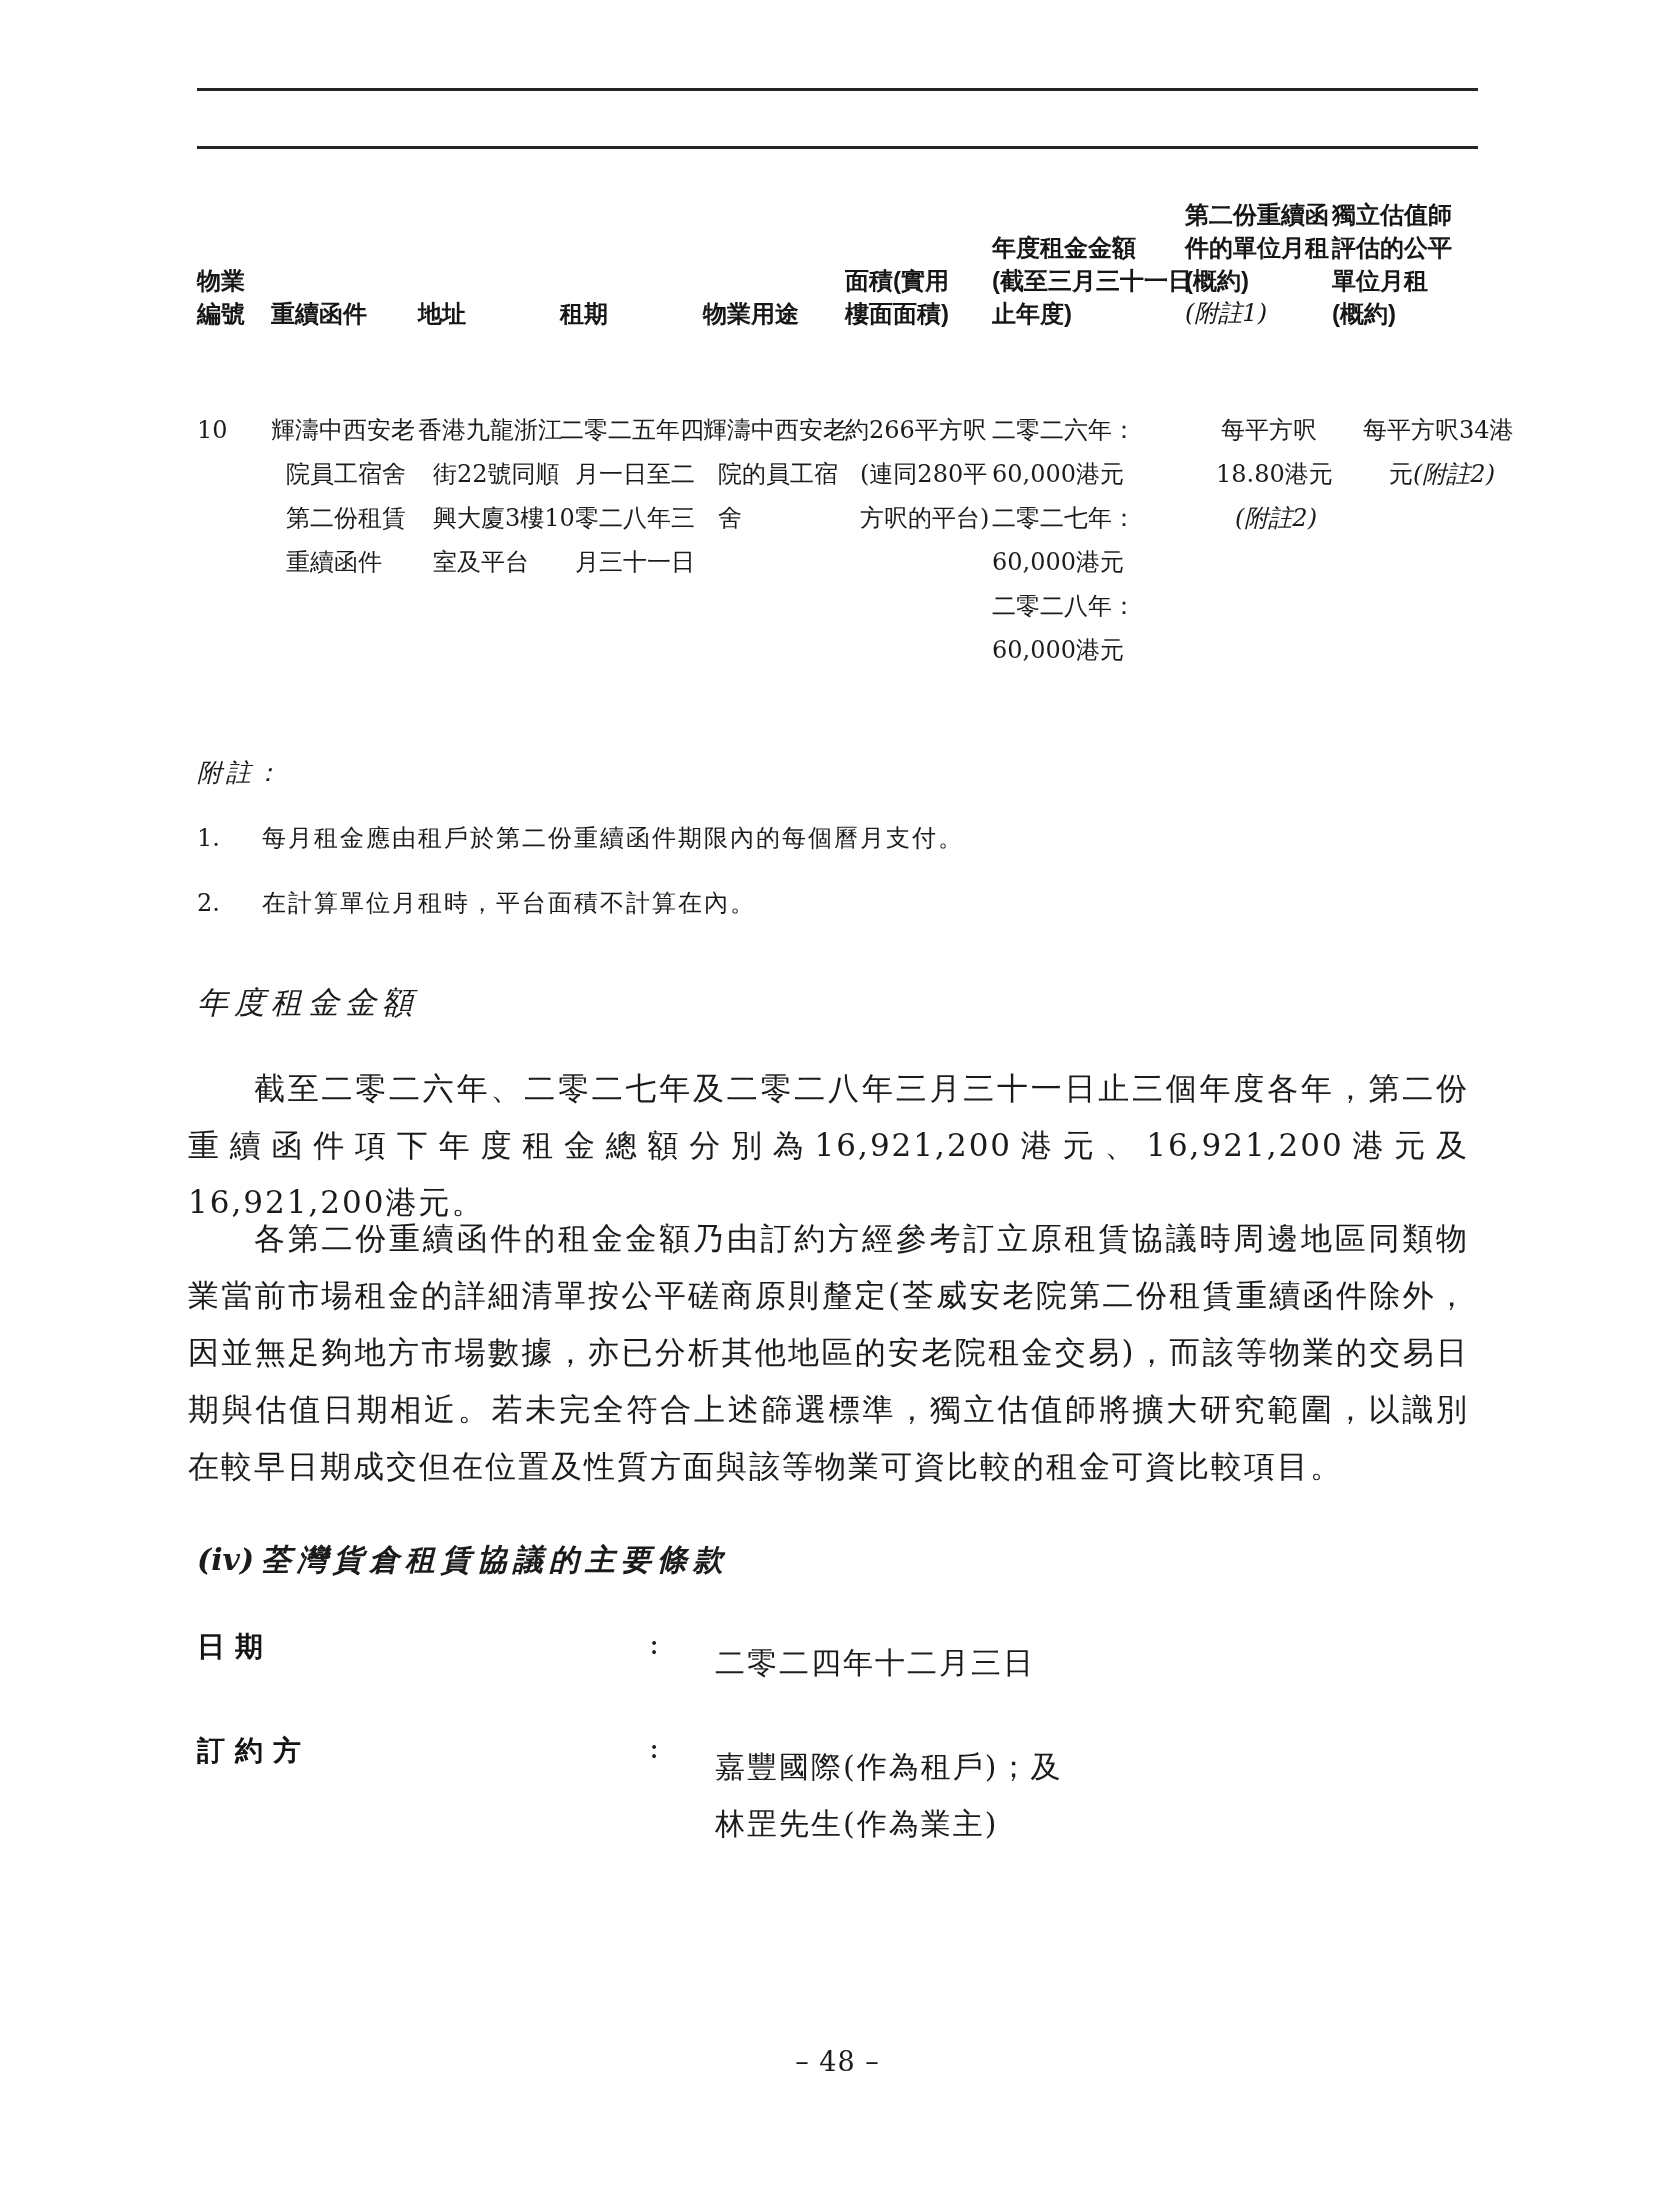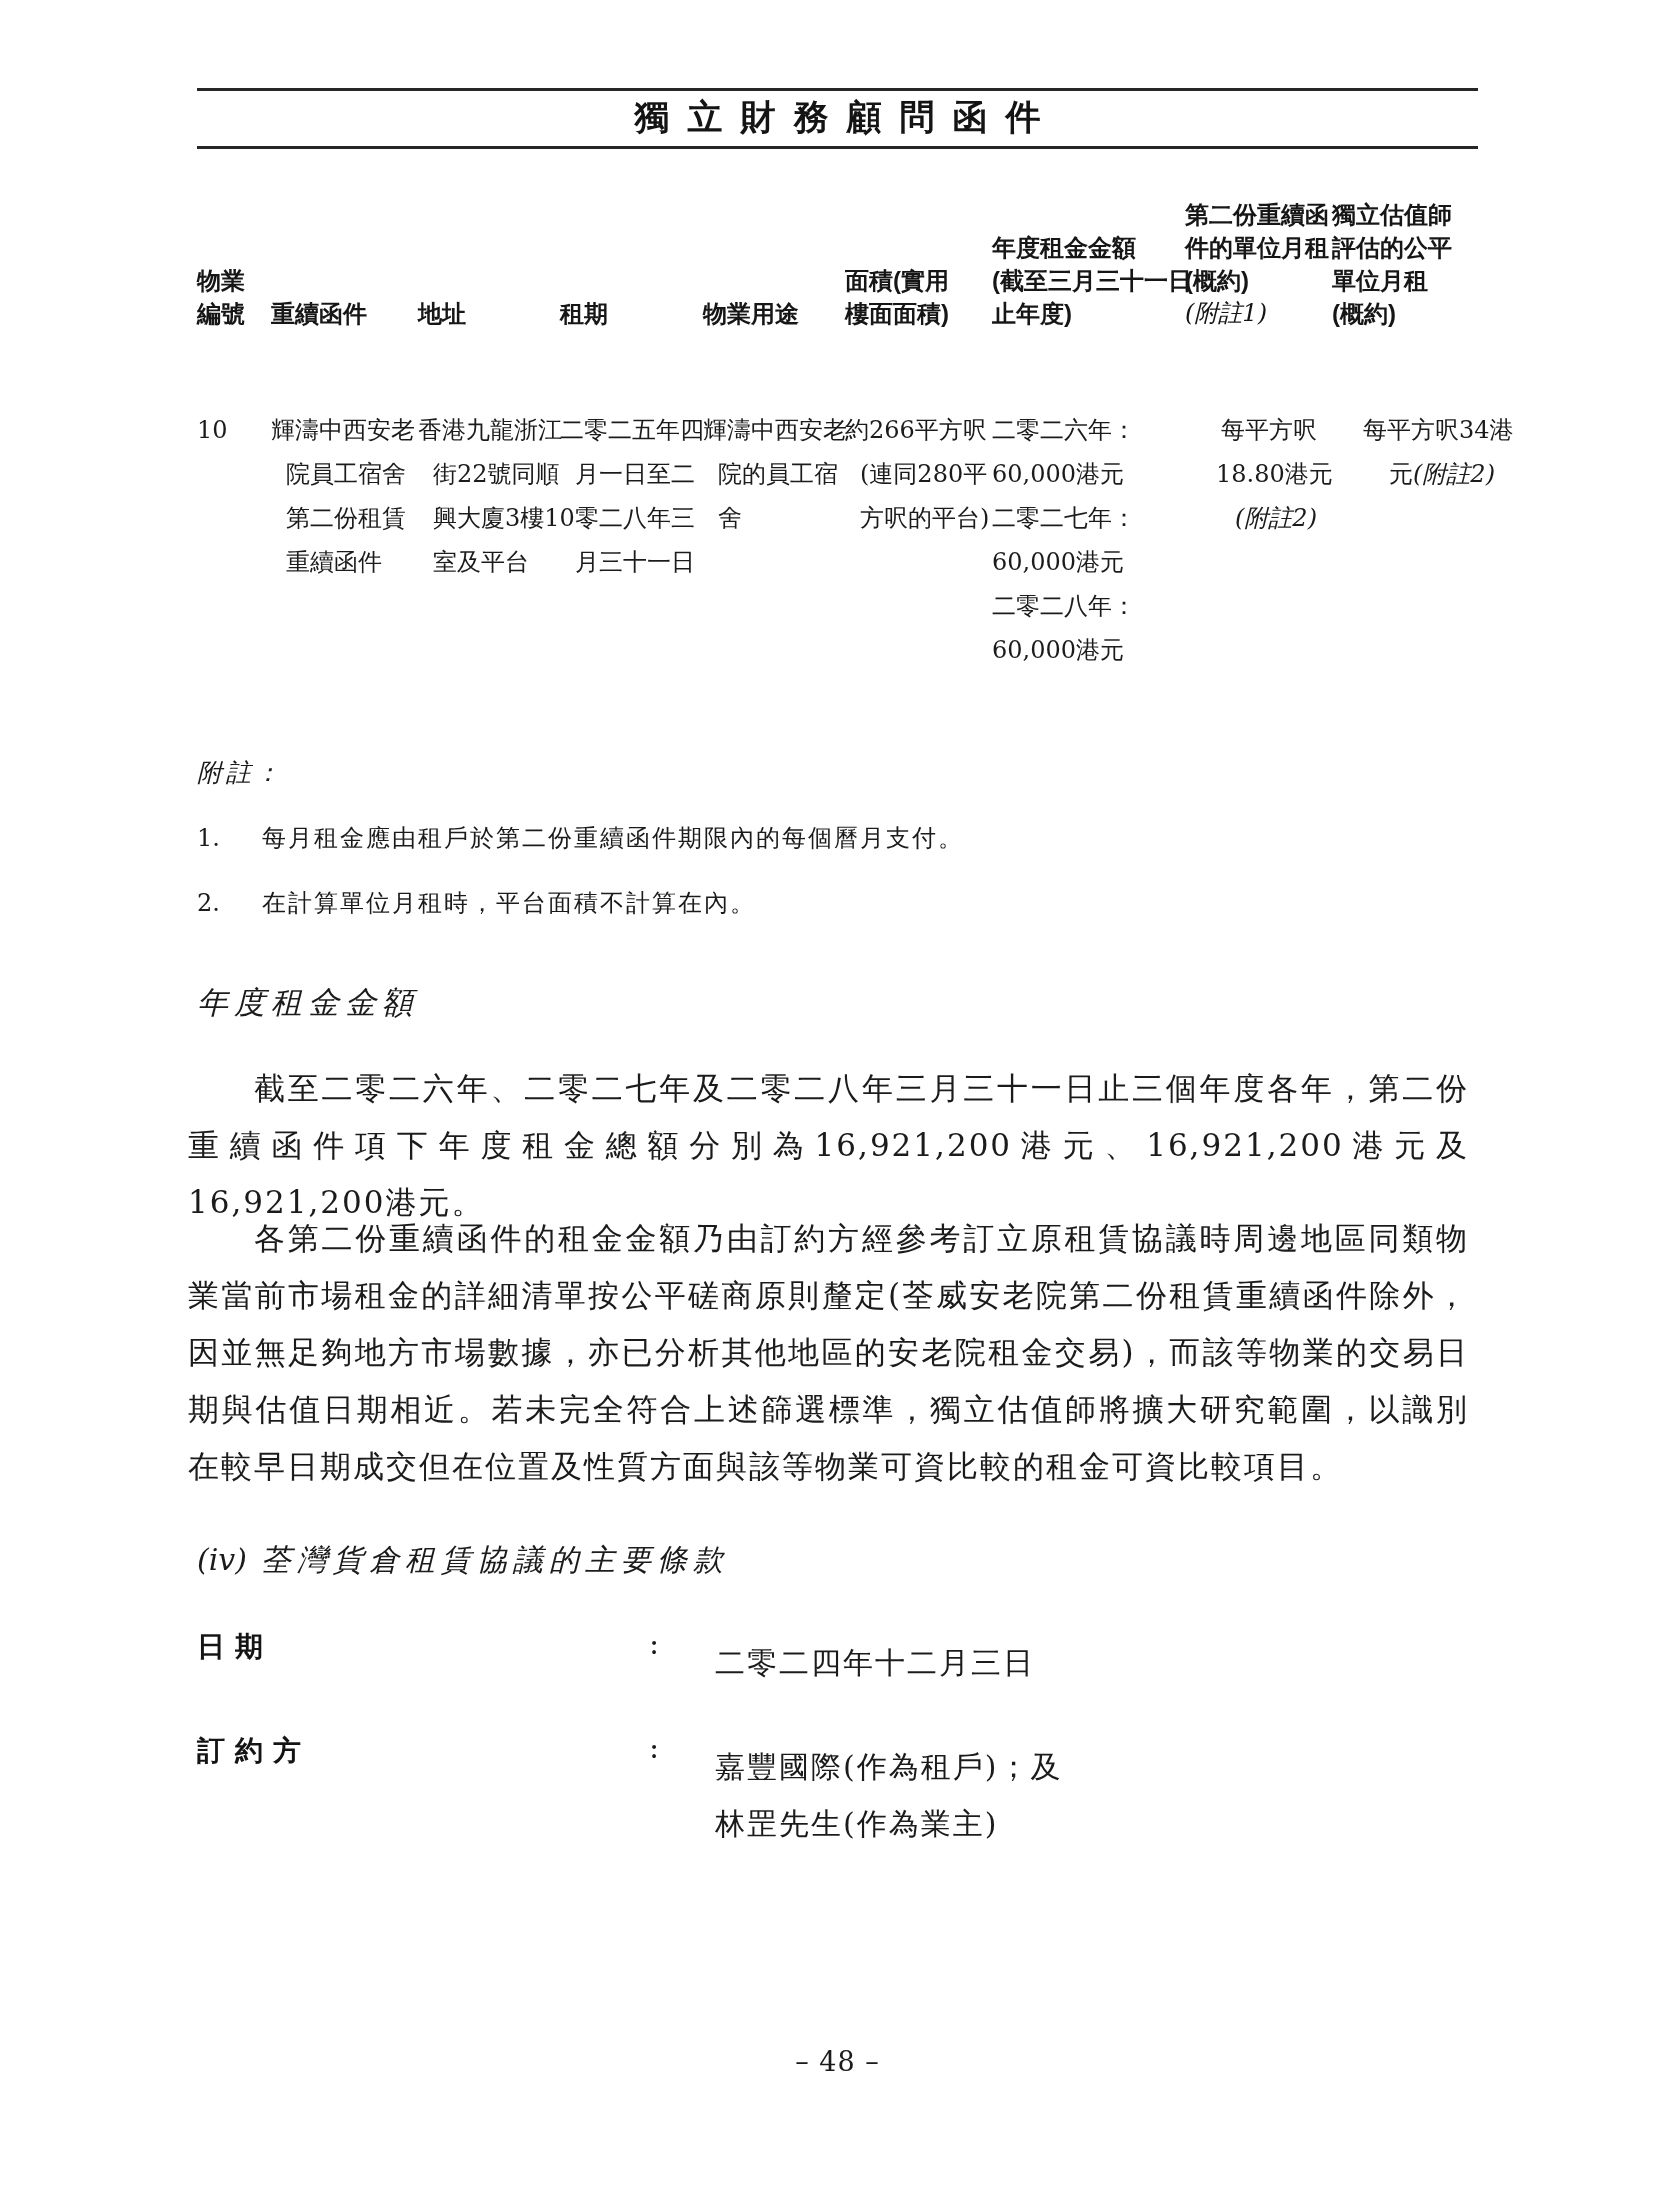--- a/index.html
+++ b/index.html
@@ -64,21 +64,21 @@
   }
   .body-para{
     position:absolute;left:188px;width:1281px;margin:0;
     font-size:31px;line-height:57px;letter-spacing:2px;
     text-align:justify;text-indent:66px;
   }
   .para-1{top:1060px;}
   .para-2{top:1210px;}
   
   .sub-heading{
-    position:absolute;left:197px;top:1540px;font-size:30px;font-weight:normal;
+    position:absolute;left:197px;top:1540px;font-size:30px;font-weight:bold;
     font-style:italic;white-space:nowrap;
   }
   .sub-heading .num{display:inline-block;width:64px;font-family:"DejaVu Serif",serif;}
   .sub-heading .txt{font-family:"Liberation Sans",sans-serif;letter-spacing:6px;}
   .kv-row{position:absolute;left:197px;width:1281px;}
   .kv-row-1{top:1626px;}
   .kv-row-2{top:1730px;}
   .kv-label{
     position:absolute;left:0;top:2px;
     font-family:"Liberation Sans",sans-serif;font-weight:bold;
@@ -92,21 +92,20 @@
     position:absolute;left:197px;top:2046px;width:1281px;text-align:center;
     font-size:27px;letter-spacing:1px;
   }
 </style>
 </head>
 <body>
 
 <div class="page">
 
   <div class="rule rule-top"></div>
-  <div class="doc-title">獨立財務顧問函件</div>
   <div class="rule rule-bottom"></div>
 
   <div class="prop-table">
     <div class="thead">
       <div class="cell c1">
           <div class="cell-line">物業</div>
           <div class="cell-line">編號</div>
         </div>
       <div class="cell c2">
           <div class="cell-line">重續函件</div>

